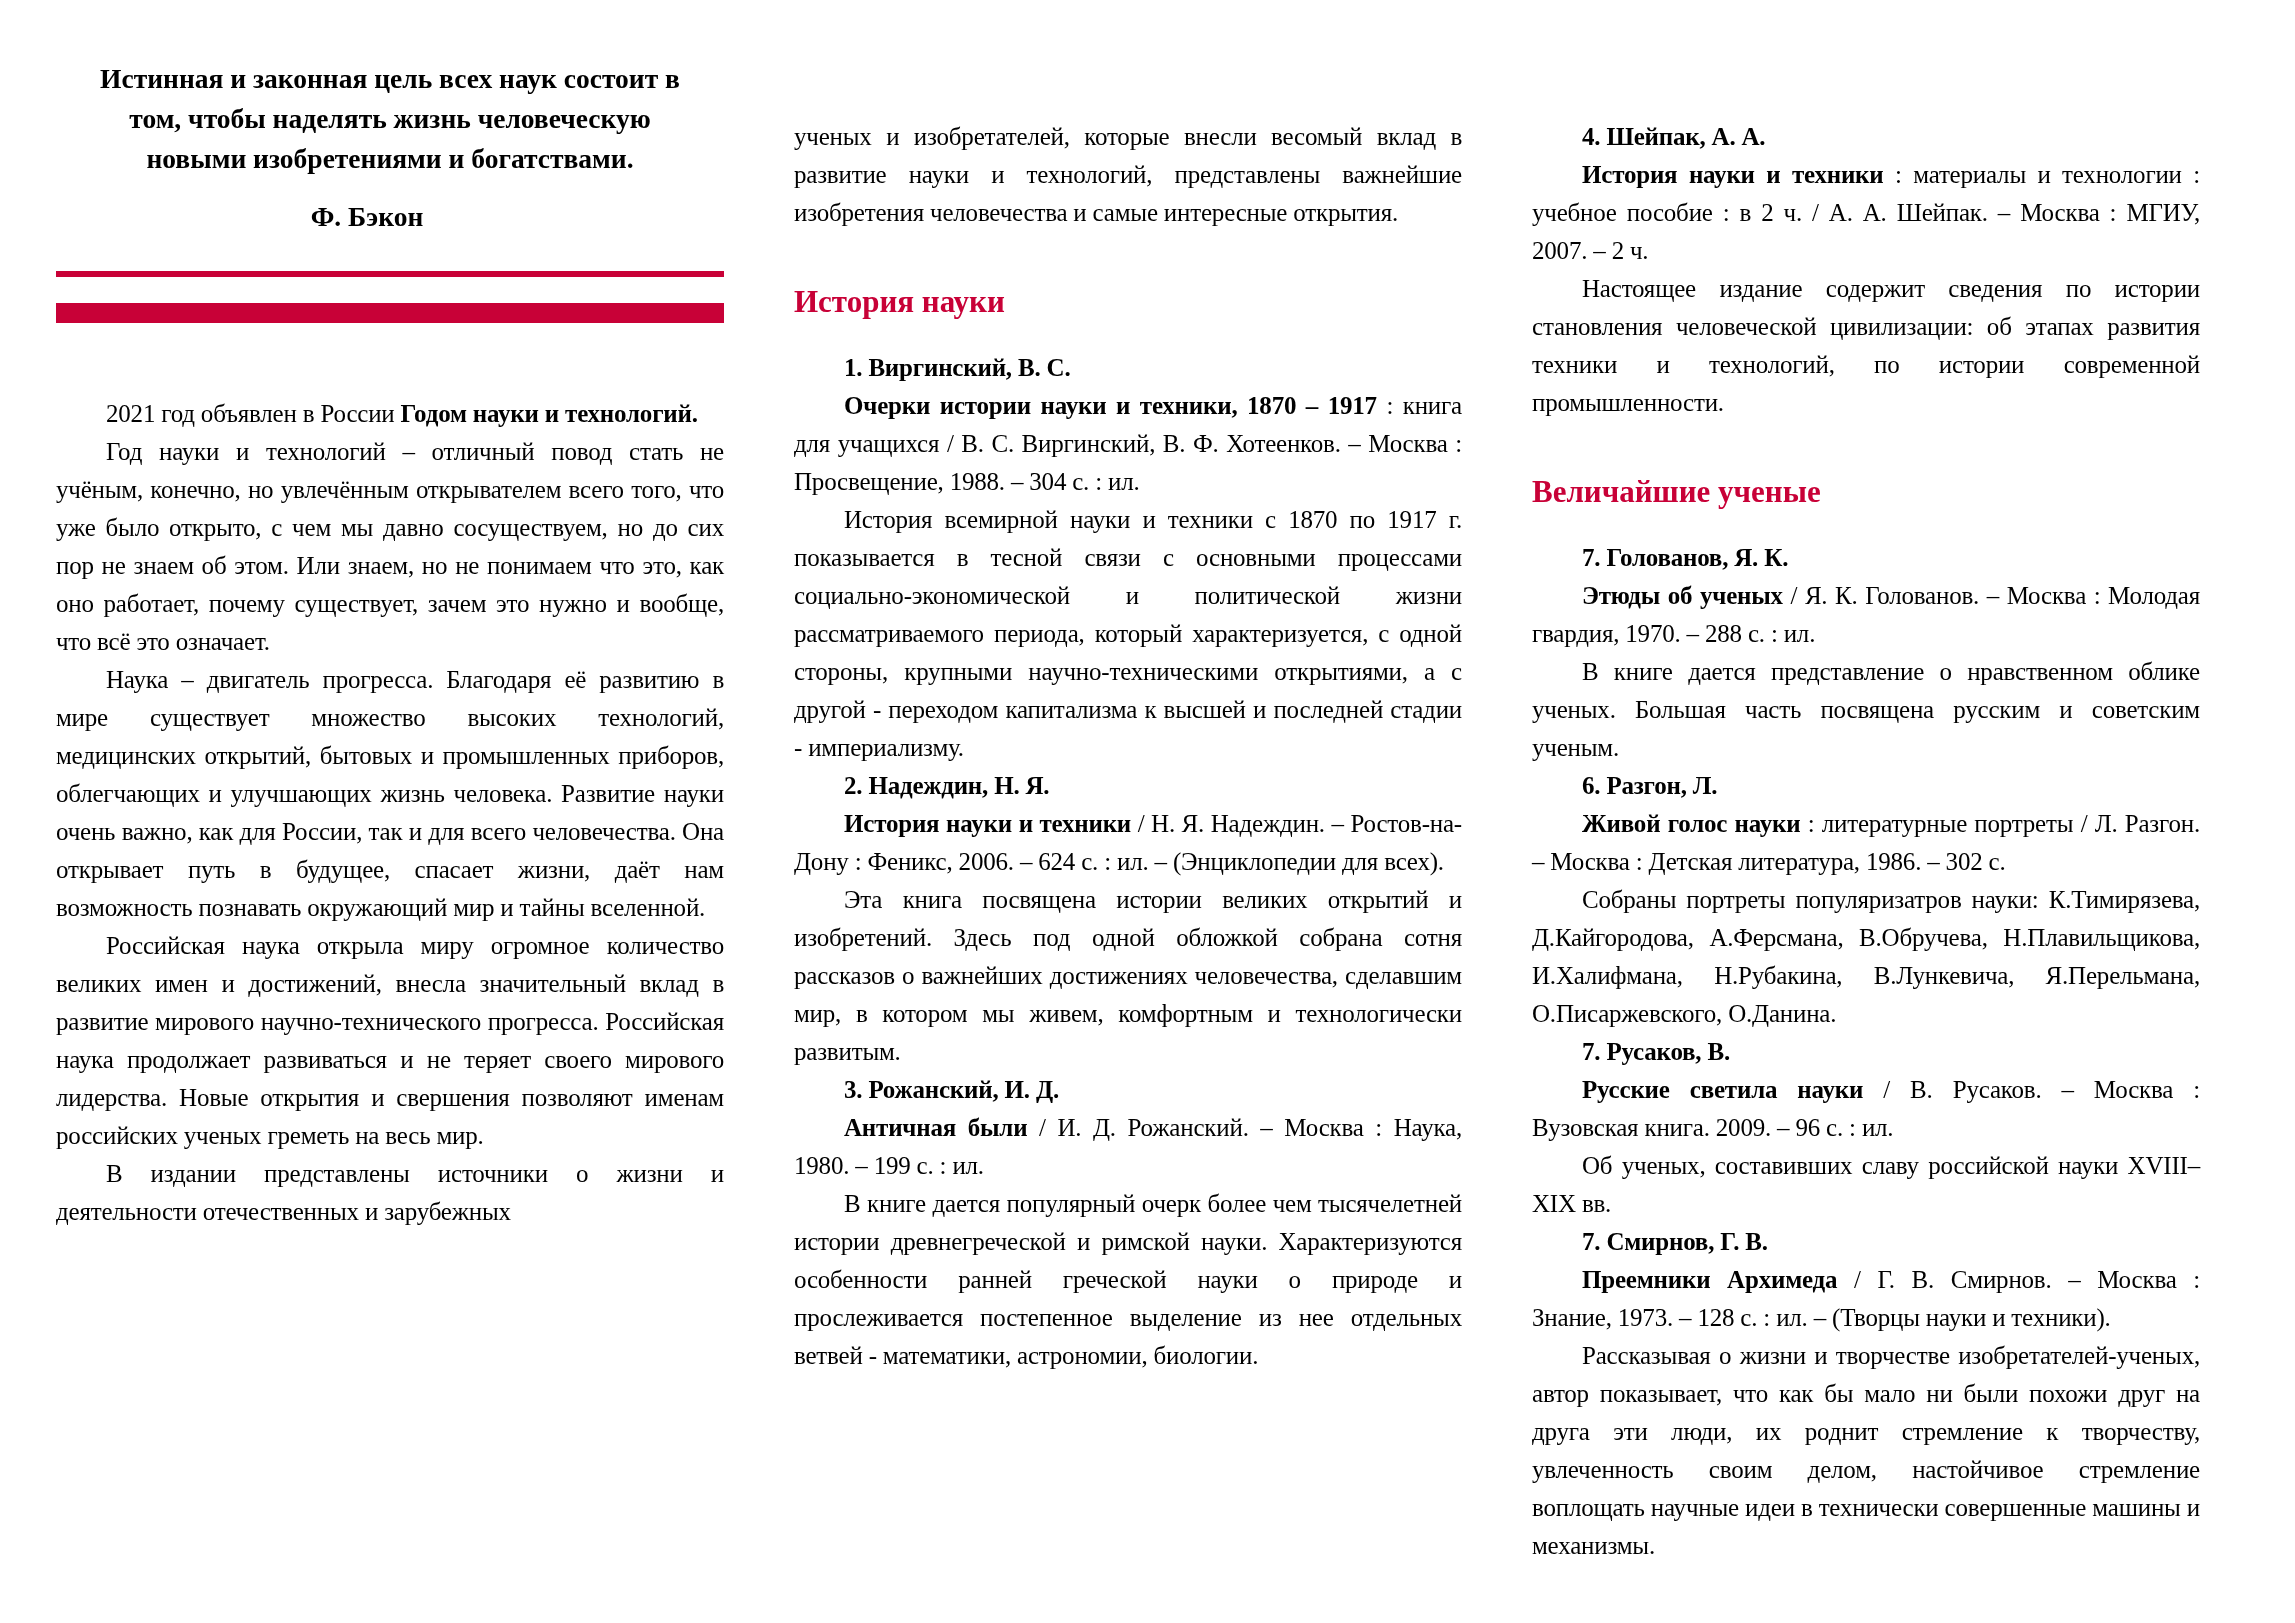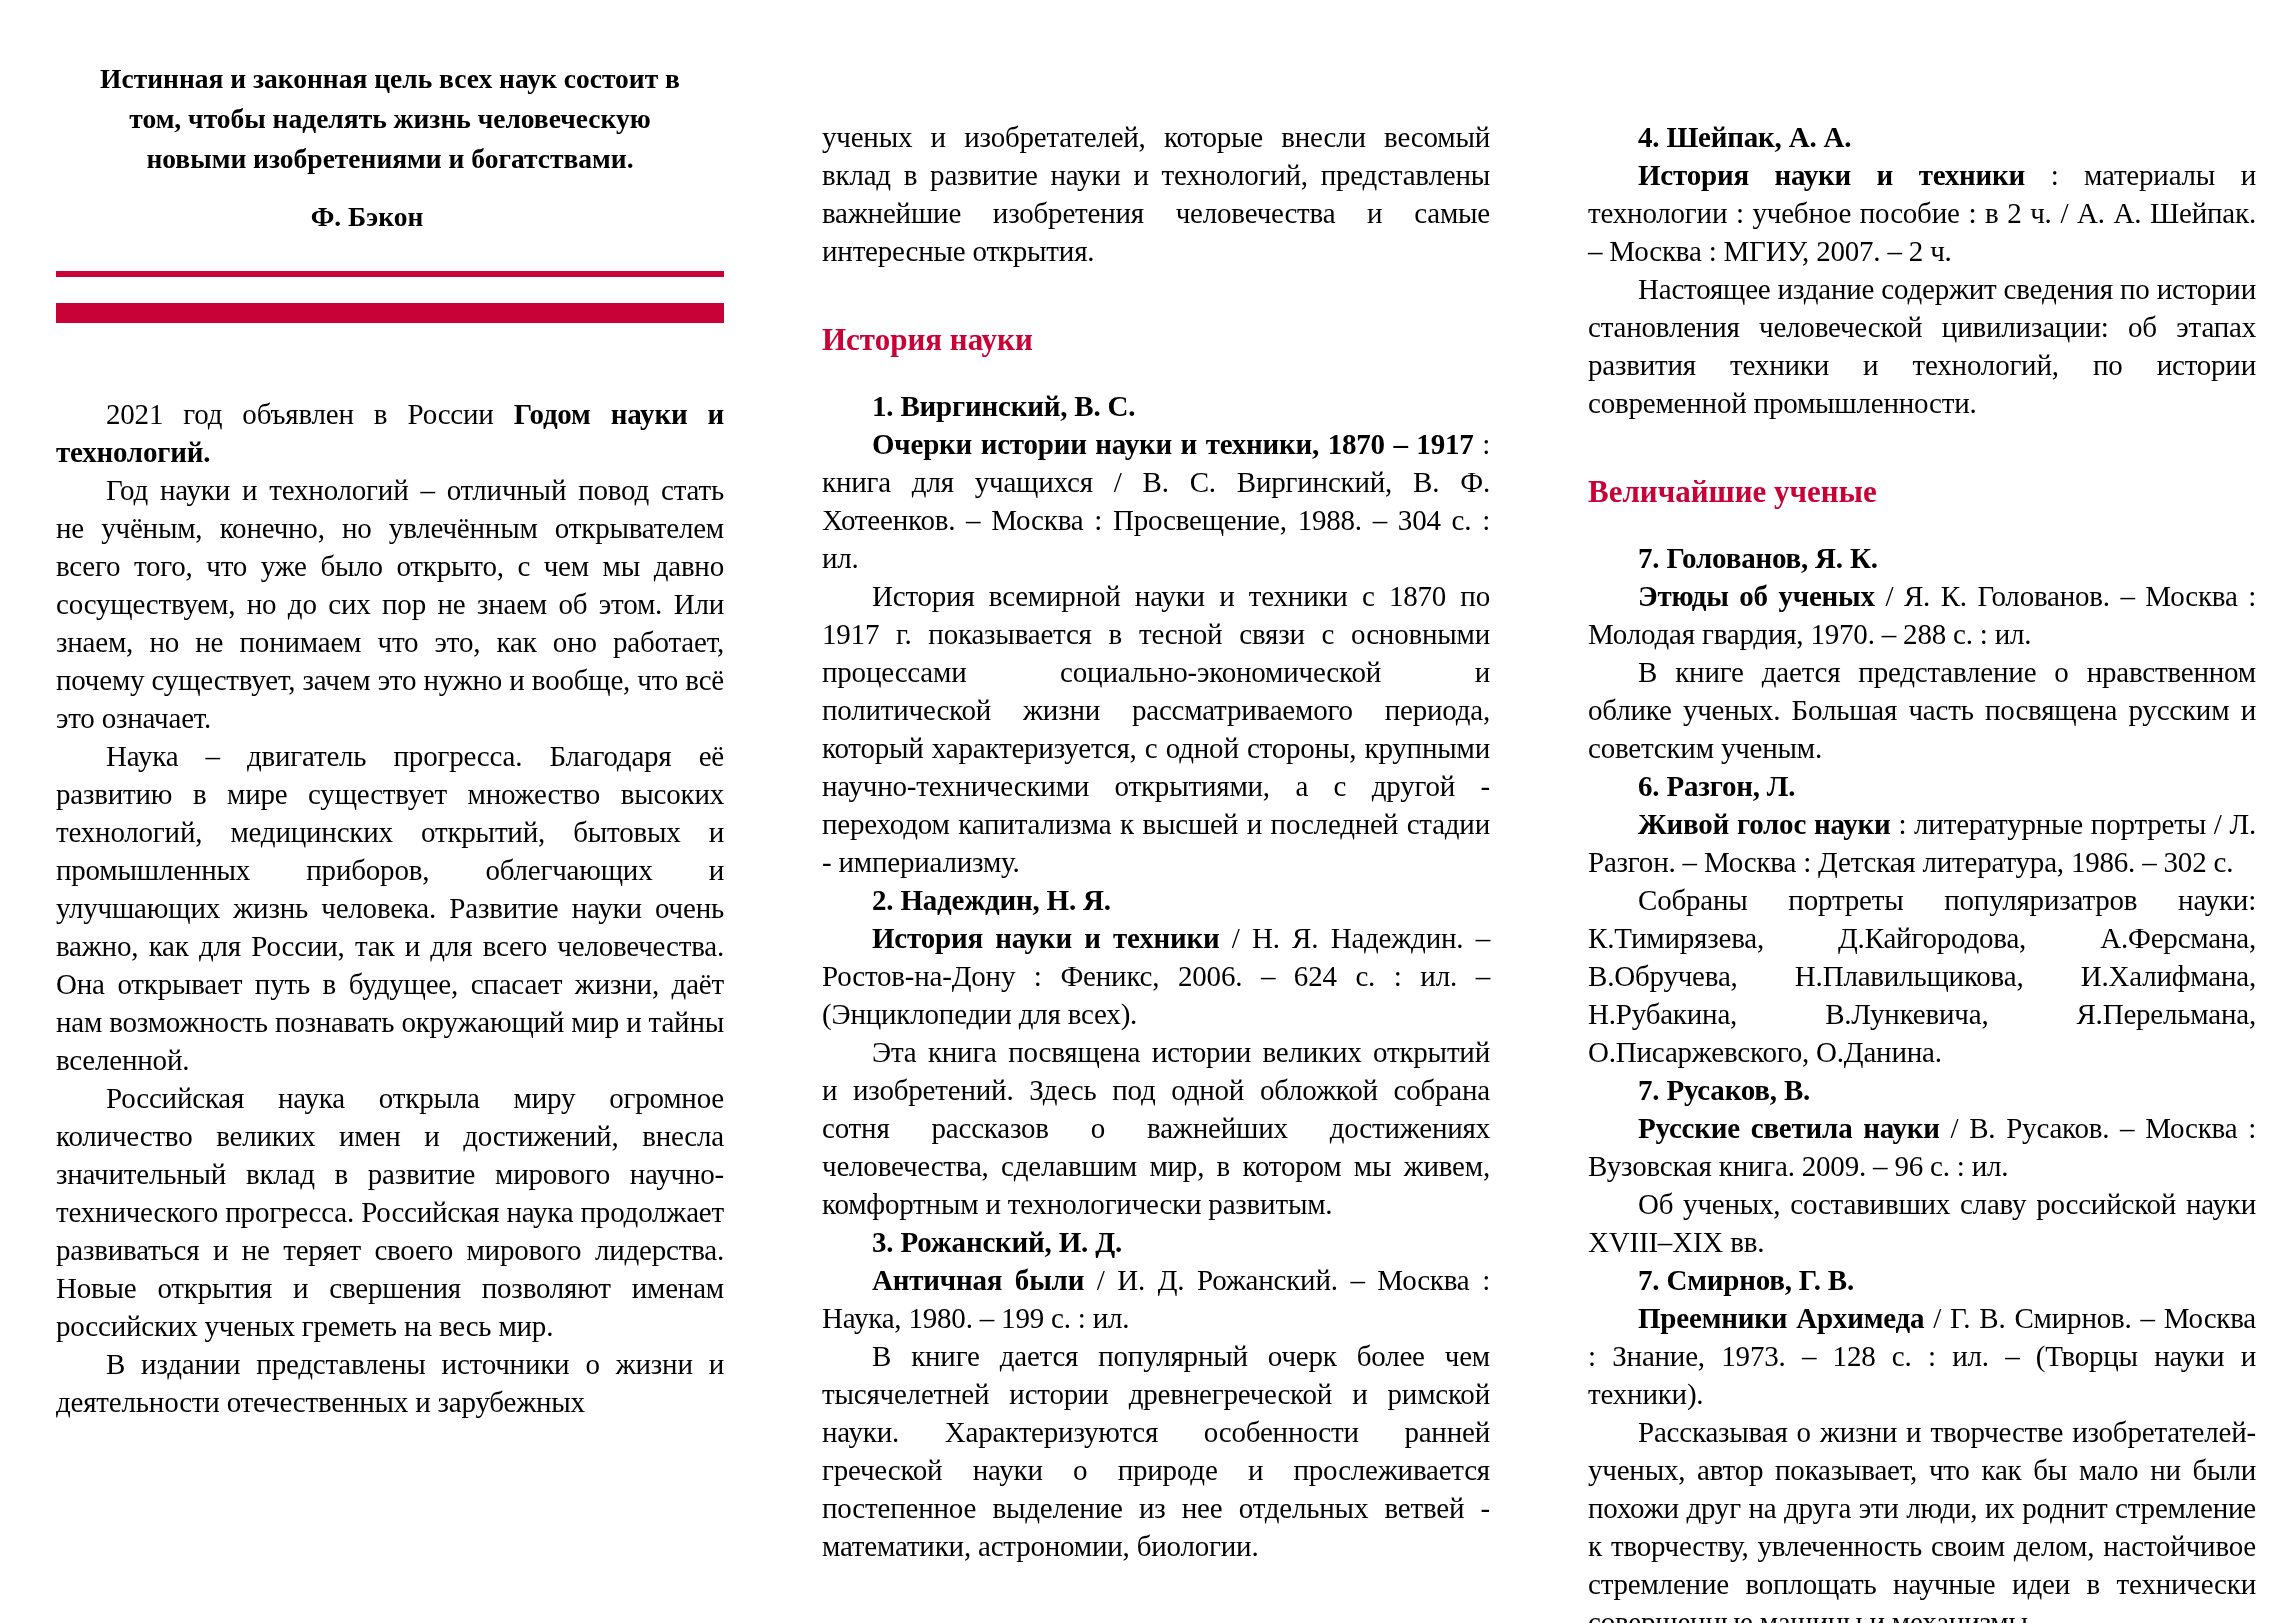--- a/index.html
+++ b/index.html
@@ -7,21 +7,21 @@
     padding: 0;
     background: #ffffff;
   }
   .page {
     position: relative;
     width: 2295px;
     height: 1623px;
     box-sizing: border-box;
     padding: 26px 57px 0 56px;
     display: flex;
-    gap: 98px;
+    gap: 70px;
     background: #ffffff;
     font-family: "Liberation Serif", "DejaVu Serif", serif;
     color: #000000;
     overflow: hidden;
   }
   .column {
     flex: 0 0 668px;
     width: 668px;
   }
   .col2, .col3 {
@@ -41,21 +41,21 @@
     padding-right: 46px;
     margin-top: 18.3px;
   }
   
   .rule { width: 100%; background: var(--accent, #c80137); }
   .rule.thin  { height: 5.9px;  margin-top: 34px; }
   .rule.thick { height: 19.6px; margin-top: 26px; margin-bottom: 72px; }
   
   .para {
     margin: 0;
-    font-size: 29px;
+    font-size: 25px;
     line-height: 38px;
     text-align: justify;
     text-indent: 50px;
     letter-spacing: -0.2px;
   }
   .para.noindent { text-indent: 0; }
   .para b { font-weight: bold; }
   
   .sect-heading {
     font-size: 31px;

